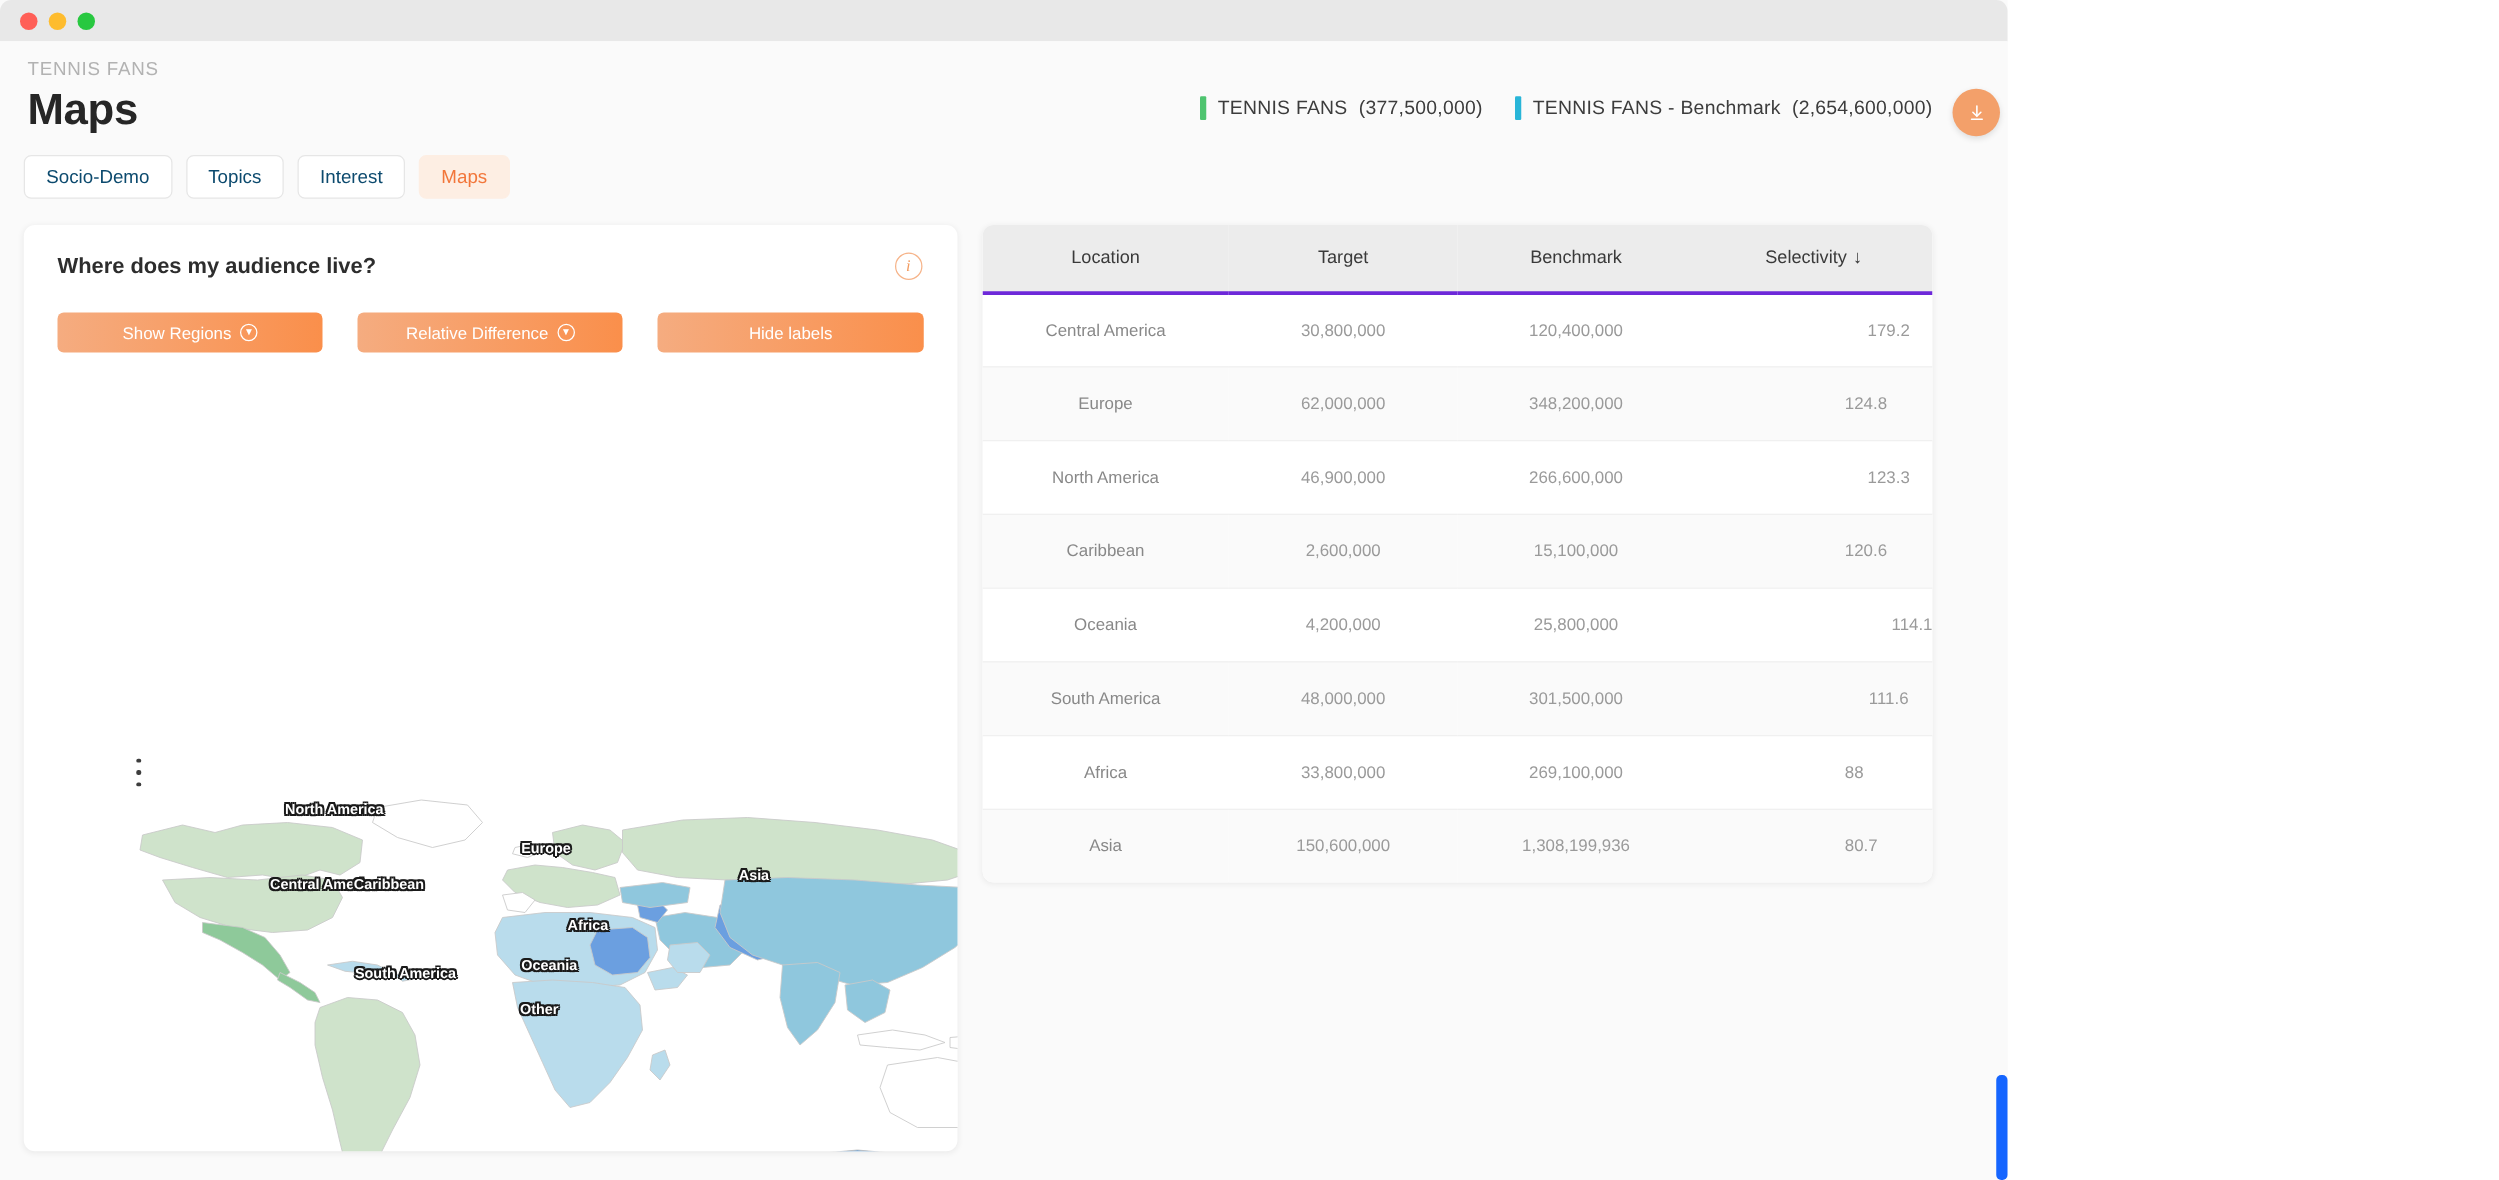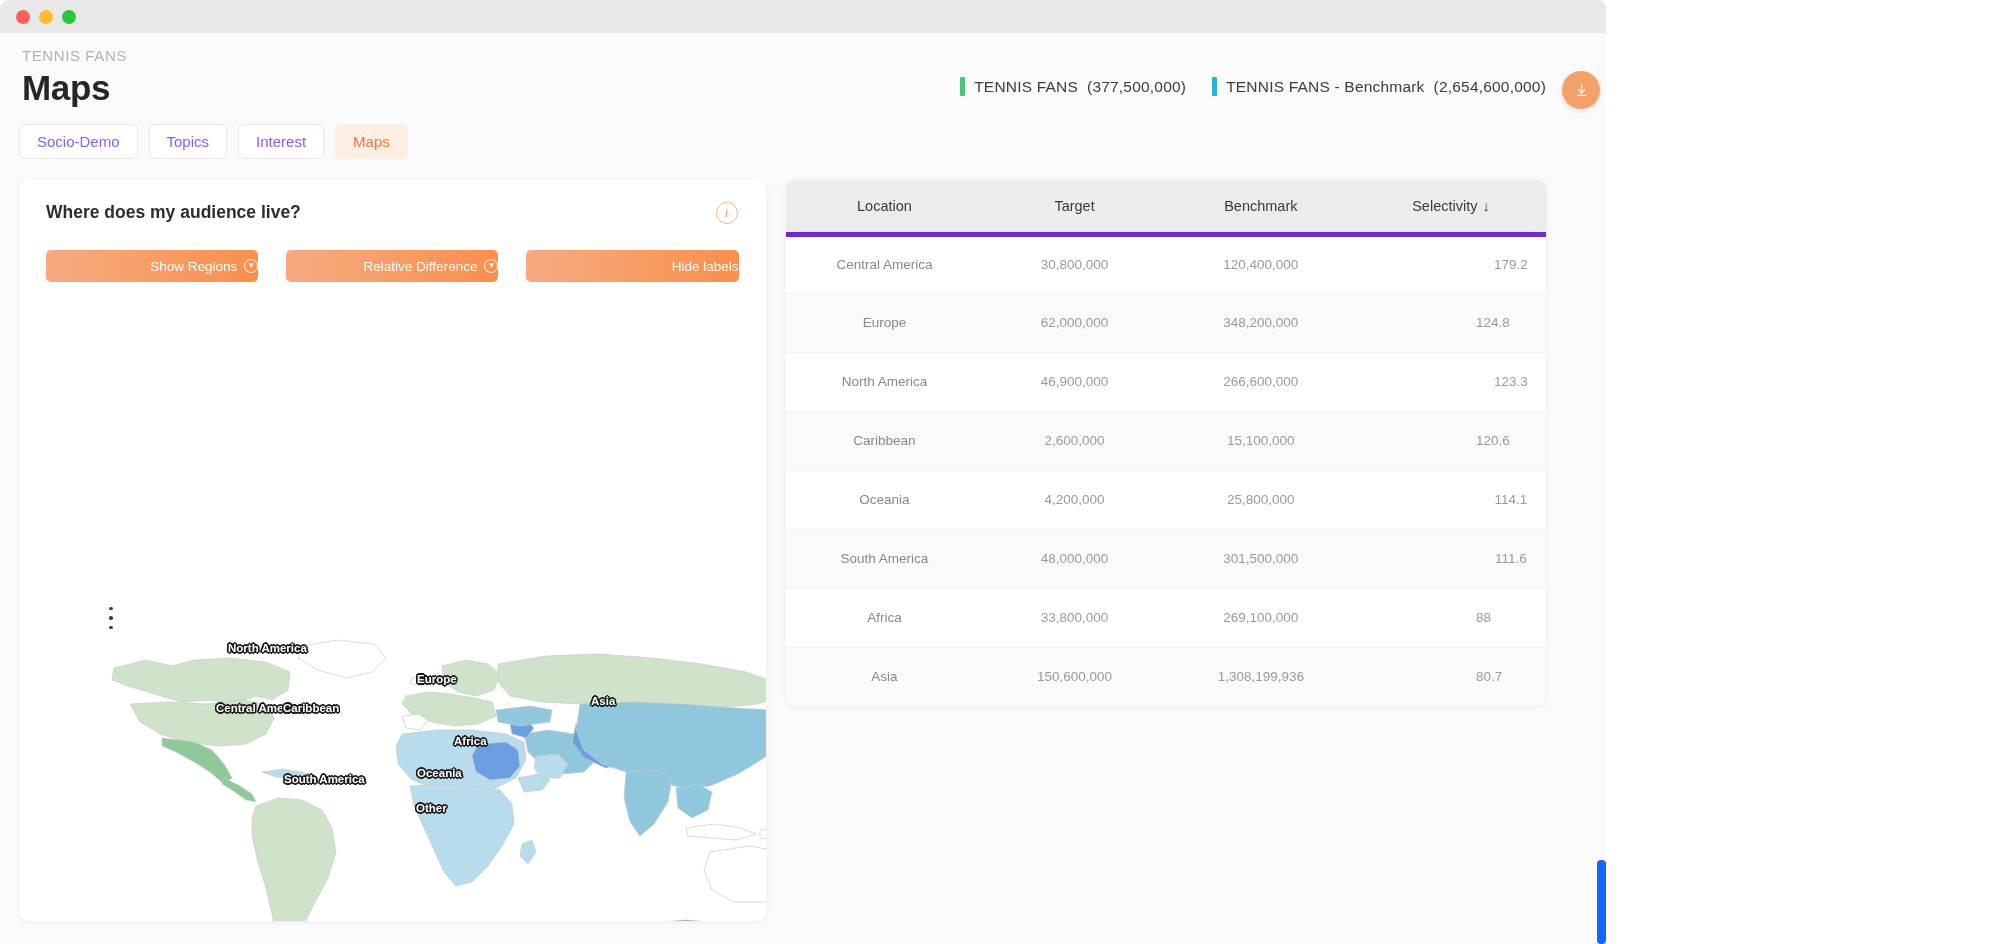--- a/index.html
+++ b/index.html
@@ -49,21 +49,21 @@
     display: flex; align-items: center; justify-content: center;
     border: none; cursor: pointer;
     box-shadow: 0 2px 5px rgba(0,0,0,.12);
   }
 
   
   .tabs { display: flex; gap: 11px; padding: 0 0 0 19px; margin-top: -4px; }
   .tab {
     border: 1px solid #e6e6e6; background: #ffffff;
     border-radius: 6px; padding: 8px 17px;
-    font-size: 15px; color: #8b5cf6; cursor: pointer;
+    font-size: 15px; color: #0c4a6e; cursor: pointer;
     font-family: "Liberation Sans", sans-serif;
   }
   .tab.active { background: #fdeee3; border-color: #fdeee3; color: #f2763a; }
 
   
   .content {
     display: flex; gap: 20px;
     padding: 21px 60px 0 19px;
     align-items: flex-start;
   }
@@ -88,21 +88,21 @@
     color: #f29b60; font-size: 13px; font-style: italic;
     font-family: "Liberation Serif", serif;
     cursor: pointer;
   }
 
   .ctrl-row { display: flex; gap: 28px; margin-top: 27px; }
   .ctrl-btn {
     flex: 1; height: 32px; border: none; border-radius: 5px;
     background: linear-gradient(90deg, #f5ac80 0%, #fa8f4b 100%);
     color: #ffffff; font-size: 13.5px; cursor: pointer;
-    display: flex; align-items: center; justify-content: flex-end; gap: 7px;
+    display: flex; align-items: center; justify-content: center; gap: 7px;
     font-family: "Liberation Sans", sans-serif;
   }
   .chev {
     width: 14px; height: 14px; border-radius: 50%;
     border: 1.2px solid #ffffff;
     display: inline-flex; align-items: center; justify-content: center;
     font-size: 8px; line-height: 1;
   }
 
   .kebab {
@@ -134,21 +134,21 @@
   .table-card {
     width: 942px; background: #ffffff;
     border-radius: 9px;
     box-shadow: 0 1px 5px rgba(0,0,0,.07);
     overflow: hidden;
   }
   table { width: 100%; border-collapse: collapse; }
   thead th {
     background: #ececec; height: 54px;
     font-size: 14.5px; font-weight: 400; color: #3a3a3a;
-    border-bottom: 5px solid #6d28d9;
+    border-bottom: 3px solid #6d28d9;
   }
   thead th .sortwrap { display: inline-flex; align-items: center; gap: 5px; }
   tbody td {
     height: 59px; font-size: 13.5px; color: #9a9a9a;
     text-align: center;
     border-bottom: 1px solid #f0f0f0;
   }
   tbody tr:nth-child(even) { background: #fafafa; }
   tbody tr:last-child td { border-bottom: none; }
   tbody td.loc { color: #888888; }
@@ -348,21 +348,21 @@
             <tr>
               <td class="loc">Caribbean</td>
               <td>2,600,000</td>
               <td>15,100,000</td>
               <td style="text-align:left; padding-left:120px;">120.6</td>
             </tr>
             <tr>
               <td class="loc">Oceania</td>
               <td>4,200,000</td>
               <td>25,800,000</td>
-              <td style="text-align:center; padding-left:120px;">114.1</td>
+              <td style="text-align:right; padding-left:120px;">114.1</td>
             </tr>
             <tr>
               <td class="loc">South America</td>
               <td>48,000,000</td>
               <td>301,500,000</td>
               <td style="text-align:center; padding-left:120px;">111.6</td>
             </tr>
             <tr>
               <td class="loc">Africa</td>
               <td>33,800,000</td>

